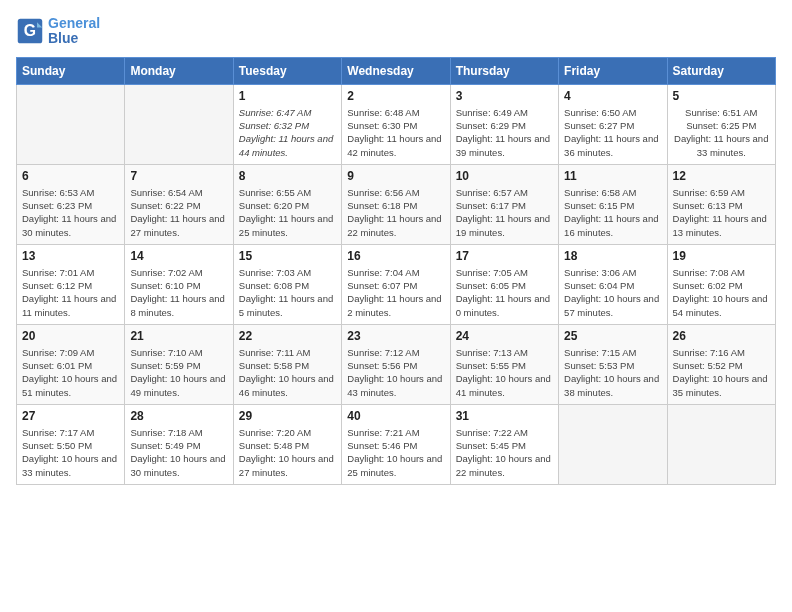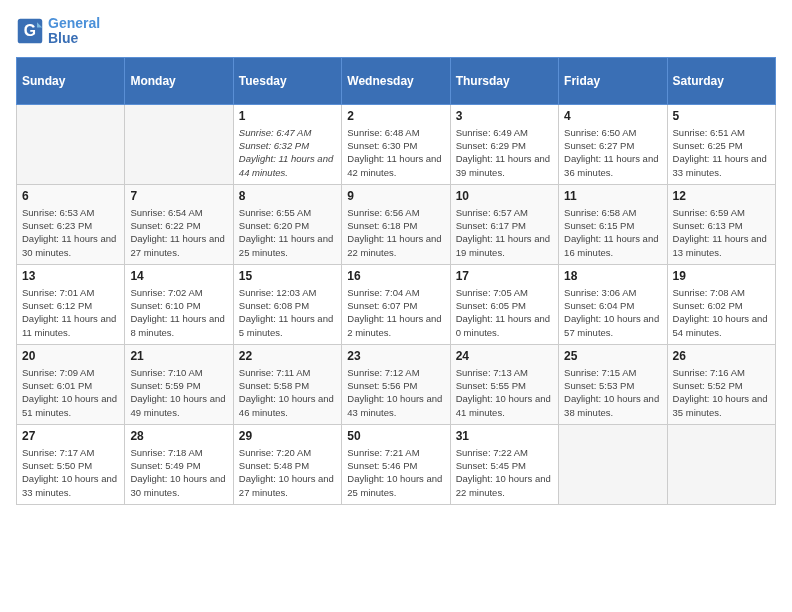--- a/index.html
+++ b/index.html
@@ -48,21 +48,21 @@
     }
     table {
       width: 100%;
       border-collapse: collapse;
       table-layout: fixed;
     }
     th {
       background-color: #3a6fb5;
       color: #fff;
       text-align: left;
-      padding: 16px 5px;
+      padding: 6px 5px;
       font-size: 12px;
       font-weight: bold;
       border: 1px solid #5a8fd5;
     }
     td {
       border: 1px solid #ccc;
       vertical-align: top;
       padding: 4px 5px;
       height: 80px;
       font-size: 10px;
@@ -146,21 +146,21 @@
 Daylight: 11 hours and 39 minutes.</div>
         </td>
         <td>
           <div class="day-number">4</div>
           <div class="cell-content" style="white-space: pre-line;">Sunrise: 6:50 AM
 Sunset: 6:27 PM
 Daylight: 11 hours and 36 minutes.</div>
         </td>
         <td>
           <div class="day-number">5</div>
-          <div class="cell-content" style="white-space: pre-line;">Sunrise: 6:51 AM
+          <div class="cell-content" style="white-space: pre-line; text-align: center;">Sunrise: 6:51 AM
 Sunset: 6:25 PM
 Daylight: 11 hours and 33 minutes.</div>
         </td>
       </tr>
       <tr>
         <td>
           <div class="day-number">6</div>
           <div class="cell-content" style="white-space: pre-line;">Sunrise: 6:53 AM
 Sunset: 6:23 PM
 Daylight: 11 hours and 30 minutes.</div>
@@ -210,21 +210,21 @@
 Daylight: 11 hours and 11 minutes.</div>
         </td>
         <td>
           <div class="day-number">14</div>
           <div class="cell-content" style="white-space: pre-line;">Sunrise: 7:02 AM
 Sunset: 6:10 PM
 Daylight: 11 hours and 8 minutes.</div>
         </td>
         <td>
           <div class="day-number">15</div>
-          <div class="cell-content" style="white-space: pre-line;">Sunrise: 12:03 AM
+          <div class="cell-content" style="white-space: pre-line;">Sunrise: 7:03 AM
 Sunset: 6:08 PM
 Daylight: 11 hours and 5 minutes.</div>
         </td>
         <td>
           <div class="day-number">16</div>
           <div class="cell-content" style="white-space: pre-line;">Sunrise: 7:04 AM
 Sunset: 6:07 PM
 Daylight: 11 hours and 2 minutes.</div>
         </td>
         <td>
@@ -303,21 +303,21 @@
 Sunset: 5:49 PM
 Daylight: 10 hours and 30 minutes.</div>
         </td>
         <td>
           <div class="day-number">29</div>
           <div class="cell-content" style="white-space: pre-line;">Sunrise: 7:20 AM
 Sunset: 5:48 PM
 Daylight: 10 hours and 27 minutes.</div>
         </td>
         <td>
-          <div class="day-number">50</div>
+          <div class="day-number">40</div>
           <div class="cell-content" style="white-space: pre-line;">Sunrise: 7:21 AM
 Sunset: 5:46 PM
 Daylight: 10 hours and 25 minutes.</div>
         </td>
         <td>
           <div class="day-number">31</div>
           <div class="cell-content" style="white-space: pre-line;">Sunrise: 7:22 AM
 Sunset: 5:45 PM
 Daylight: 10 hours and 22 minutes.</div>
         </td>

